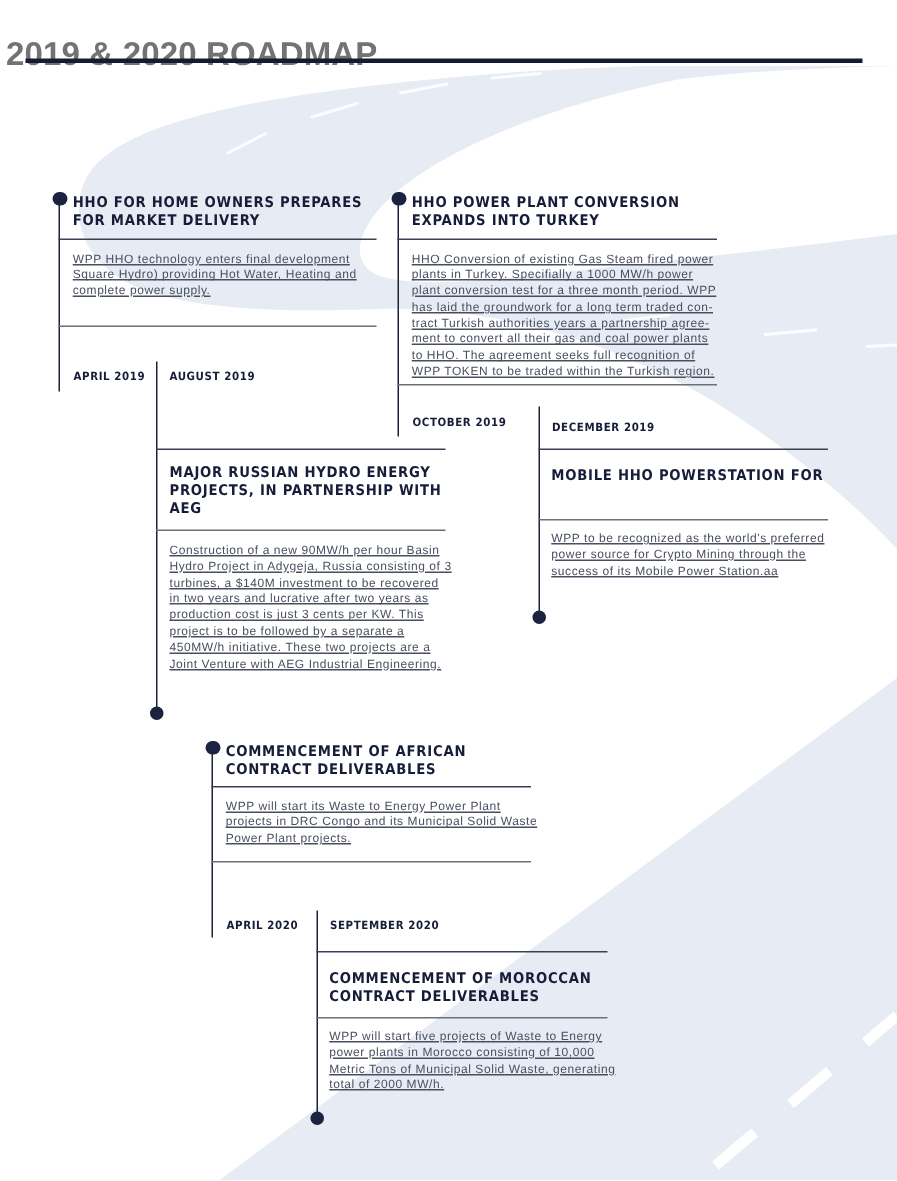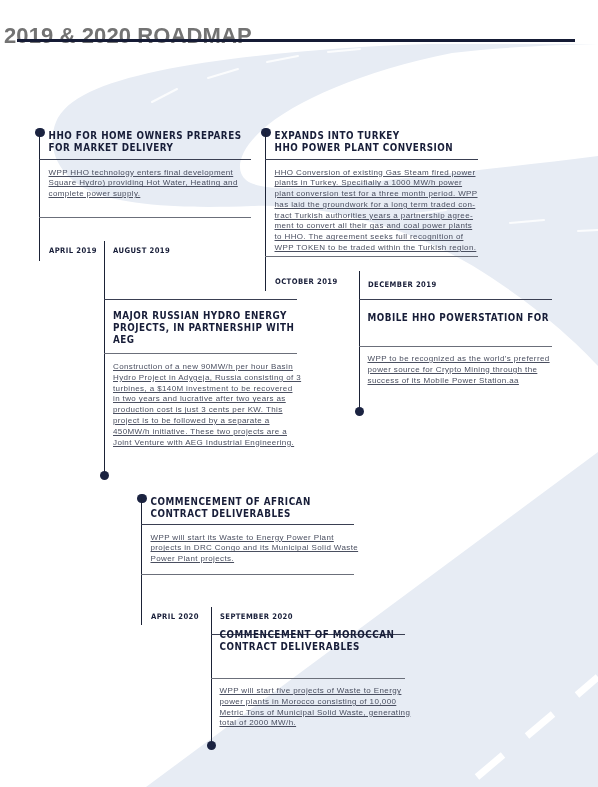--- a/index.html
+++ b/index.html
@@ -117,22 +117,22 @@
         <div>complete power supply.</div>
       </div>
     <div class="hrule light" style="left:38.7px;top:217px;width:212px"></div>
     <div class="datelabel" style="left:49px;top:245.5px">APRIL 2019</div>
   </div>
 
   <div class="card">
     <div class="dot" style="left:261px;top:127.5px"></div>
     <div class="vline" style="left:264.7px;top:132px;height:159px"></div>
     <div class="cardtitle" style="left:274.5px;top:130px;width:215px">
+        <div>HHO POWER PLANT CONVERSION</div>
         <div>EXPANDS INTO TURKEY</div>
-        <div>HHO POWER PLANT CONVERSION</div>
       </div>
     <div class="hrule" style="left:264.7px;top:159px;width:213px"></div>
     <div class="cardbody" style="left:274.5px;top:167.5px;width:210px">
         <div>HHO Conversion of existing Gas Steam fired power</div>
         <div>plants in Turkey. Specifially a 1000 MW/h power</div>
         <div>plant conversion test for a three month period. WPP</div>
         <div>has laid the groundwork for a long term traded con-</div>
         <div>tract Turkish authorities years a partnership agree-</div>
         <div>ment to convert all their gas and coal power plants</div>
         <div>to HHO. The agreement seeks full recognition of</div>
@@ -196,21 +196,21 @@
       </div>
     <div class="hrule light" style="left:140.7px;top:574px;width:213px"></div>
     <div class="datelabel" style="left:151px;top:611.5px">APRIL 2020</div>
   </div>
 
   <div class="card">
     <div class="vline" style="left:210.5px;top:607px;height:139px"></div>
     <div class="dot" style="left:206.8px;top:740.5px"></div>
     <div class="datelabel" style="left:220px;top:611.5px">SEPTEMBER 2020</div>
     <div class="hrule" style="left:210.5px;top:634px;width:194px"></div>
-    <div class="cardtitle" style="left:219.5px;top:629px;width:220px">
+    <div class="cardtitle" style="left:219.5px;top:647px;width:220px">
         <div>COMMENCEMENT OF MOROCCAN</div>
         <div>CONTRACT DELIVERABLES</div>
       </div>
     <div class="hrule light" style="left:210.5px;top:678px;width:194px"></div>
     <div class="cardbody" style="left:219.5px;top:686px;width:220px">
         <div>WPP will start five projects of Waste to Energy</div>
         <div>power plants in Morocco consisting of 10,000</div>
         <div>Metric Tons of Municipal Solid Waste, generating</div>
         <div>total of 2000 MW/h.</div>
       </div>

